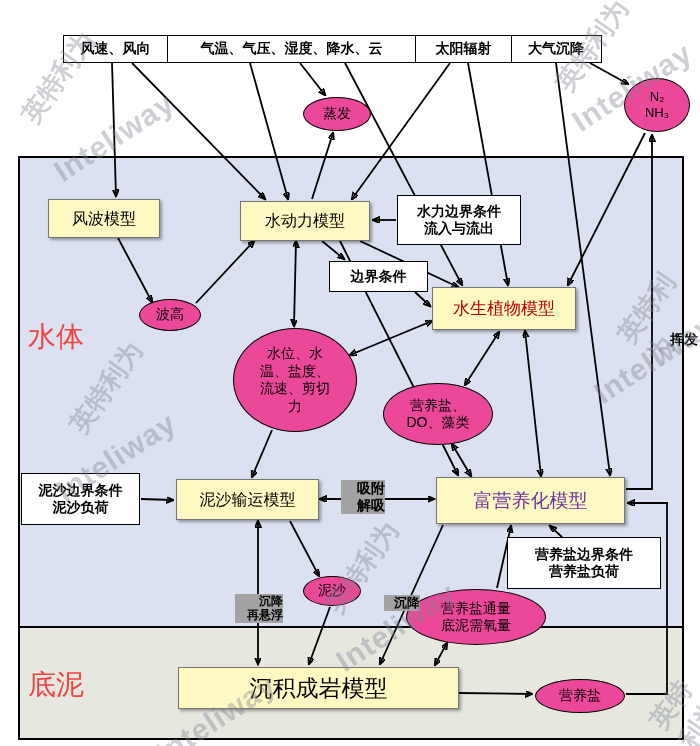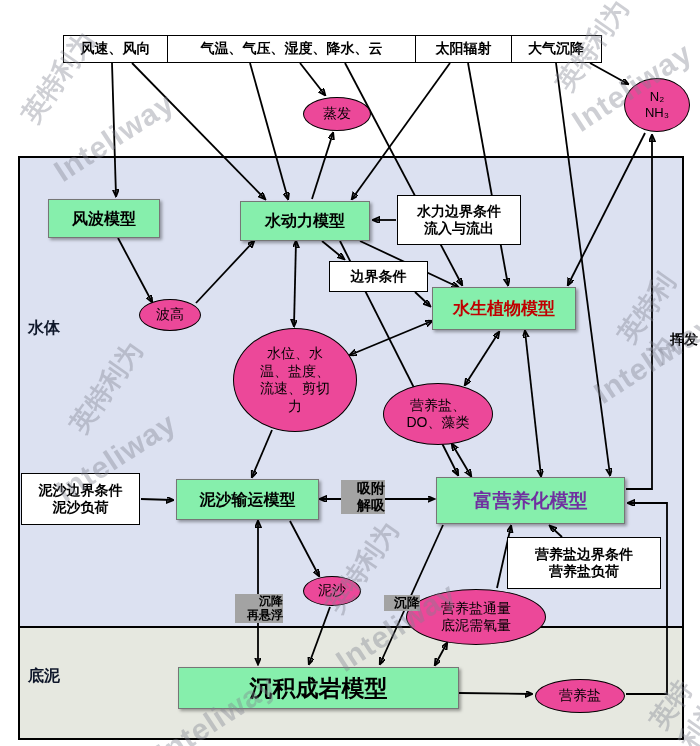--- a/index.html
+++ b/index.html
@@ -6,26 +6,26 @@
   .stage{
     position:relative;width:700px;height:746px;overflow:hidden;background:#fff;
     font-family:"Liberation Sans","DejaVu Sans",sans-serif;color:#000;
   }
   
   .region-outer{position:absolute;left:18px;top:156px;width:666px;height:584px;
     border:2px solid #000;box-sizing:border-box;z-index:0;}
   .region{position:absolute;left:0;width:100%;box-sizing:border-box;}
   .region.water{top:0;height:468px;background:#dce1f1;}
   .region.sed{top:468px;height:112px;background:#e6e8e0;border-top:2px solid #000;}
-  .region-label{position:absolute;z-index:3;font-size:16px;font-weight:bold;color:#0f172a;}
+  .region-label{position:absolute;z-index:3;font-size:28px;font-weight:normal;color:#ef4444;}
   
   .box{position:absolute;display:flex;align-items:center;justify-content:center;
     text-align:center;box-sizing:border-box;z-index:2;white-space:pre-line;line-height:1.25;}
   .white-box{background:#fff;border:1.6px solid #000;font-weight:bold;font-size:14px;}
-  .gray-box{background:#86efac;border:1.3px solid #767676;font-weight:bold;font-size:16px;
+  .gray-box{background:#fef9c3;border:1.3px solid #767676;font-weight:normal;font-size:16px;
     box-shadow:2px 2px 3px rgba(0,0,0,.35);}
   .ellipse{background:#ec4899;border:1.6px solid #000;border-radius:50%;font-weight:normal;font-size:14px;}
   .float-label{position:absolute;z-index:3;font-weight:bold;text-align:right;
     white-space:pre-line;line-height:1.2;}
   .mask{background:#a3a3a3;}
   .red-text{color:#c00000;font-size:17px;}
   .purple-text{color:#7030a0;font-size:19px;}
   
   svg.wires{position:absolute;left:0;top:0;z-index:1;pointer-events:none;}
   svg.wires line, svg.wires path{stroke:#000;stroke-width:1.8;fill:none;}

